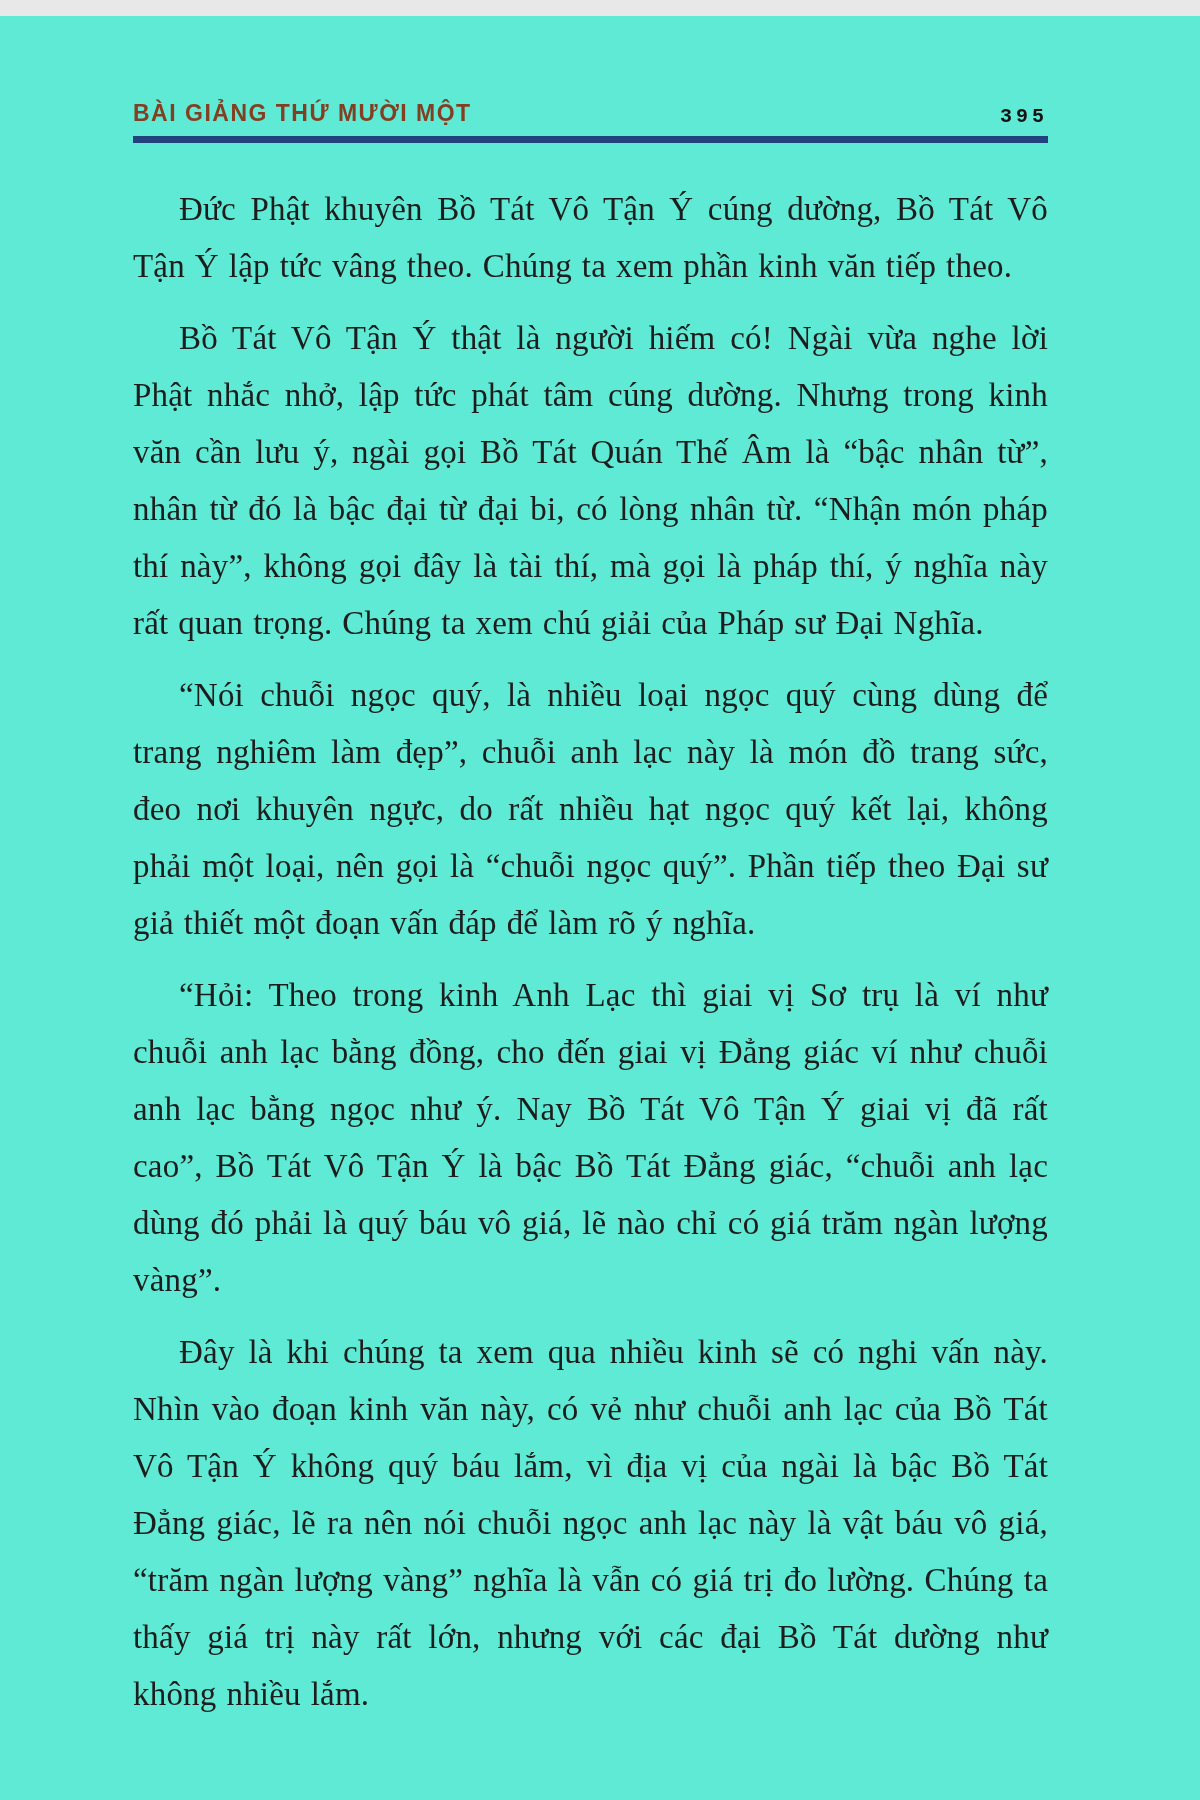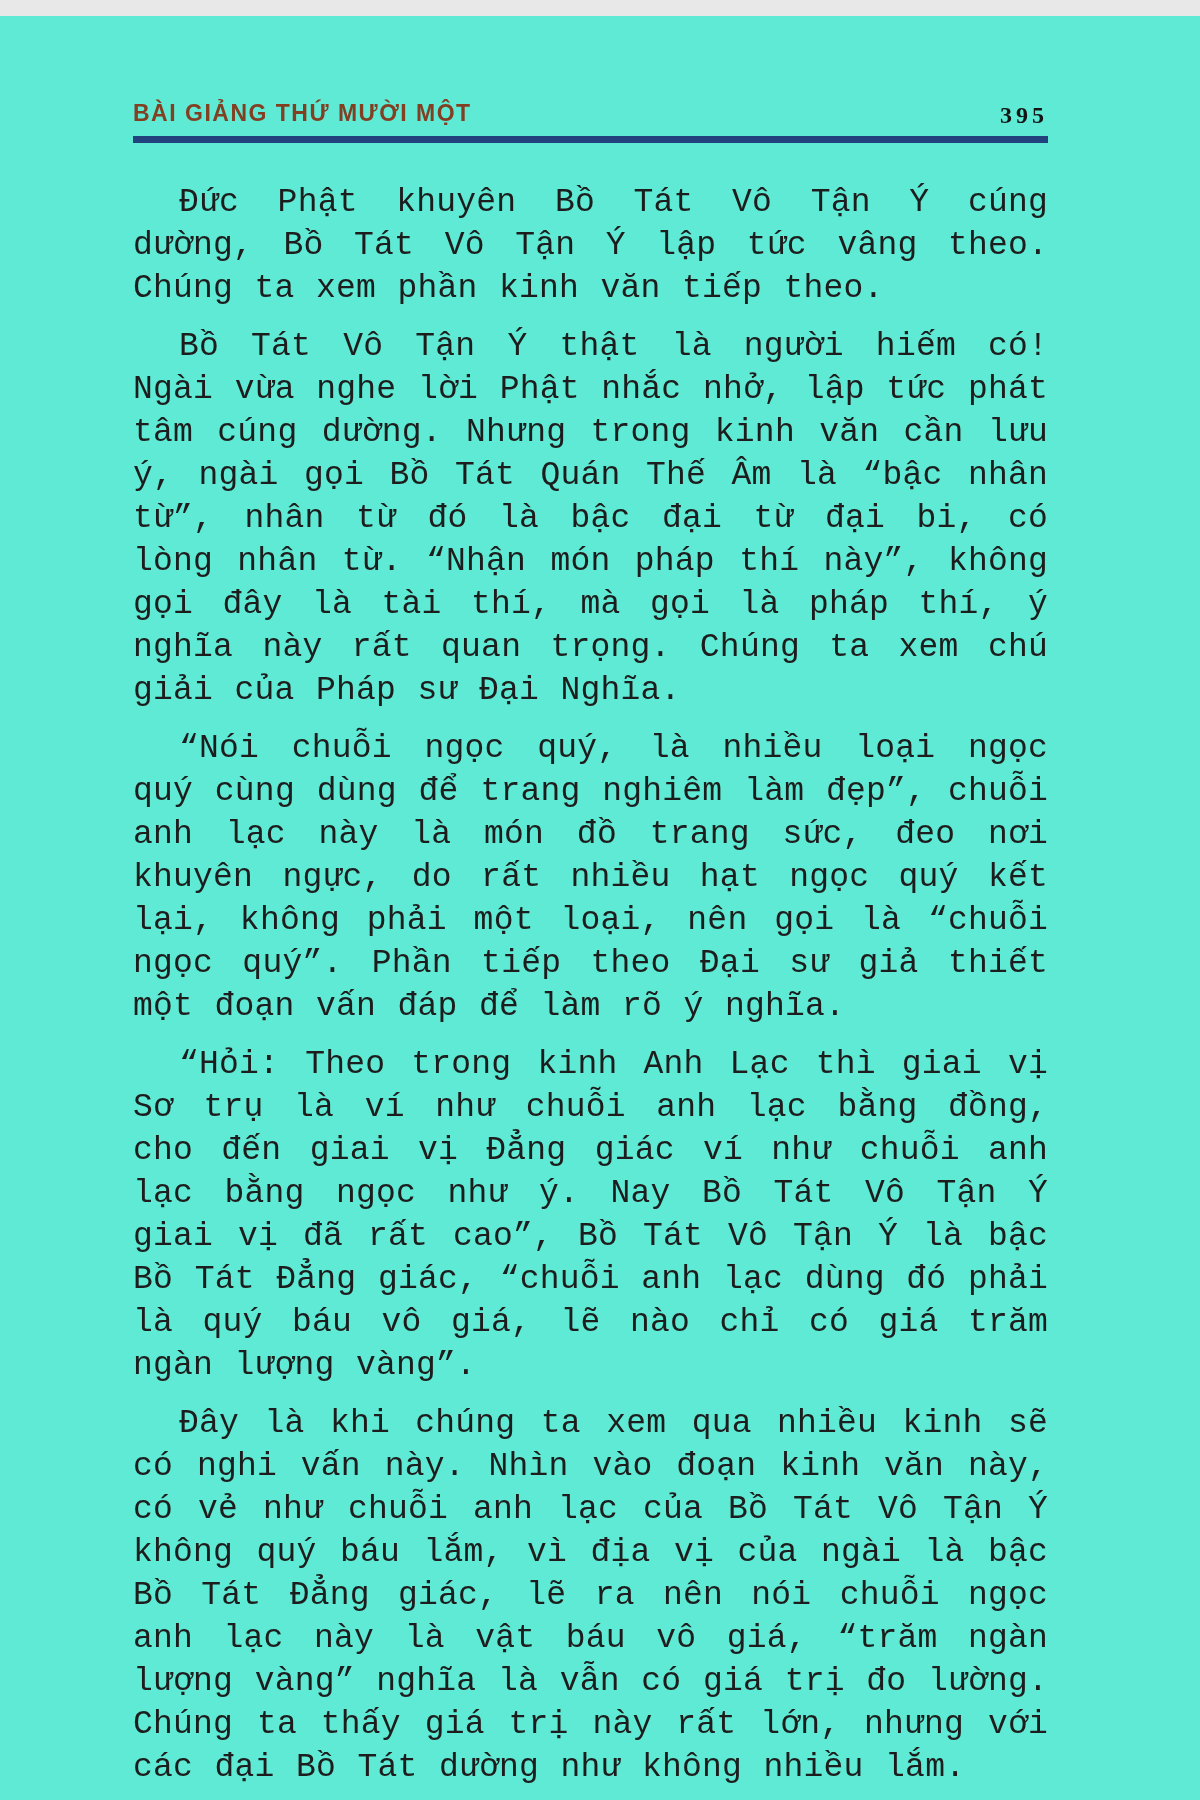--- a/index.html
+++ b/index.html
@@ -24,37 +24,37 @@
   }
   .head-title {
     font-family: "Liberation Sans", sans-serif;
     font-weight: bold;
     font-size: 23px;
     letter-spacing: 1.5px;
     color: var(--header-color, #823f22);
     text-transform: uppercase;
   }
   .page-number {
-    font-family: Liberation Serif, serif;
+    font-family: Liberation Mono, monospace;
     font-weight: bold;
-    font-size: 24px;
+    font-size: 20px;
     letter-spacing: 4px;
     color: #141414;
     line-height: 1;
   }
   .head-rule {
     margin-top: 9px;
     height: 7px;
     background: var(--rule-color, #21427c);
   }
   .body-text {
     margin-top: 38px;
-    font-family: Liberation Mono, monospace;
+    font-family: Liberation Serif, serif;
     font-size: 33px;
-    line-height: 43px;
+    line-height: 57px;
     letter-spacing: 0.2px;
     word-spacing: 1.5px;
     color: var(--body-color, #1d1d1d);
     text-align: justify;
   }
   .body-text p {
     margin: 0 0 15px 0;
     text-indent: 46px;
   }
   .scan-mark {

